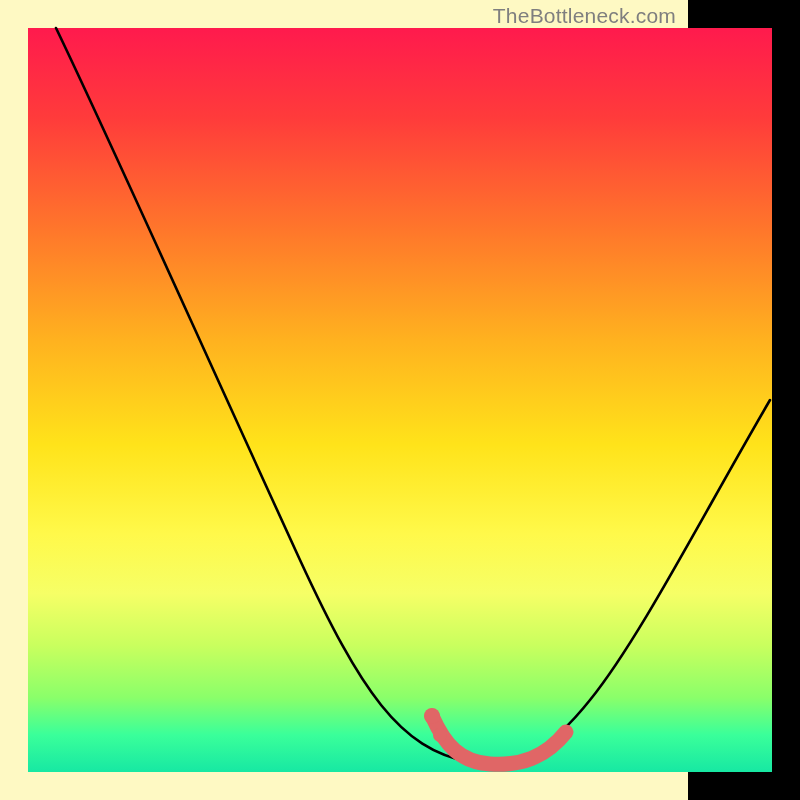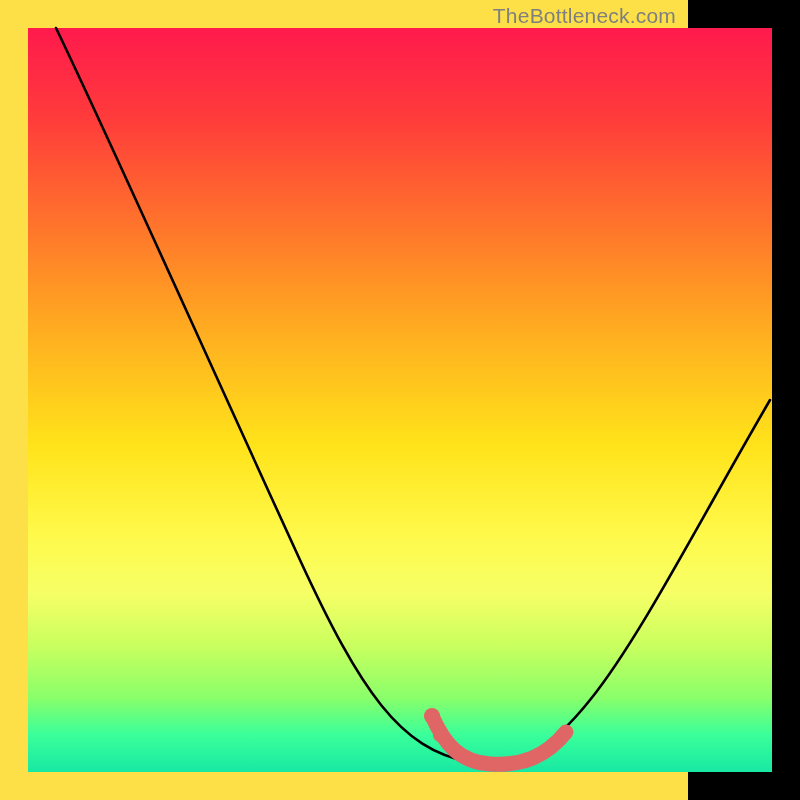--- a/index.html
+++ b/index.html
@@ -8,21 +8,21 @@
     width: 800px;
     height: 800px;
     background: #000;
     overflow: hidden;
     font-family: Arial, Helvetica, sans-serif;
   }
   .stage {
     position: relative;
     width: 688px;
     height: 800px;
-    background: #fde047;
+    background: #fef9c3;
   }
   .gradient-box {
     position: absolute;
     left: 28px;
     top: 28px;
     width: 744px;
     height: 744px;
     background: linear-gradient(
       to bottom,
       #ff1a4d 0%,

